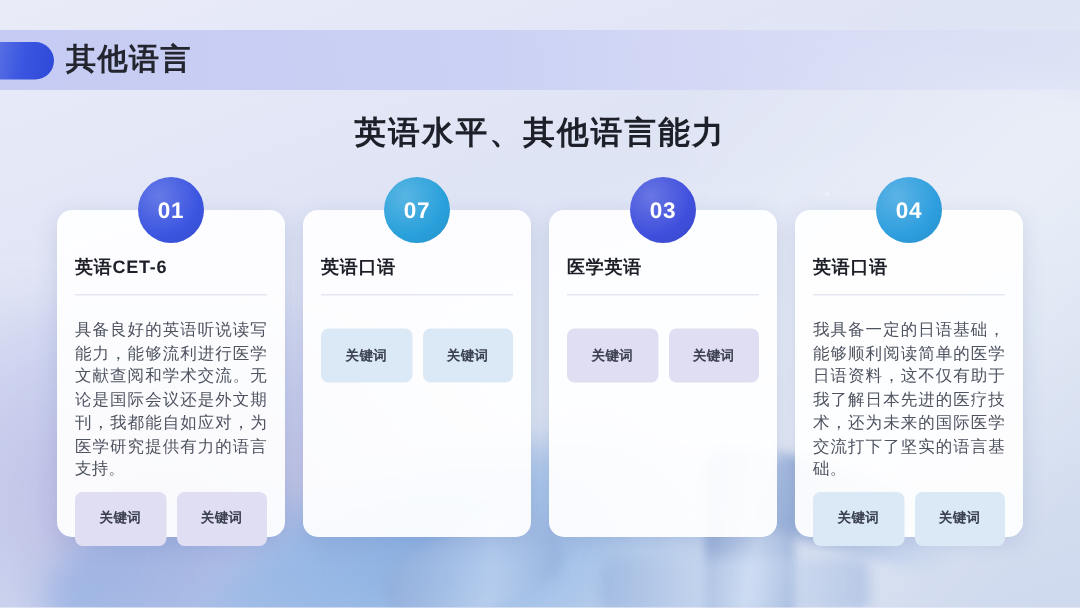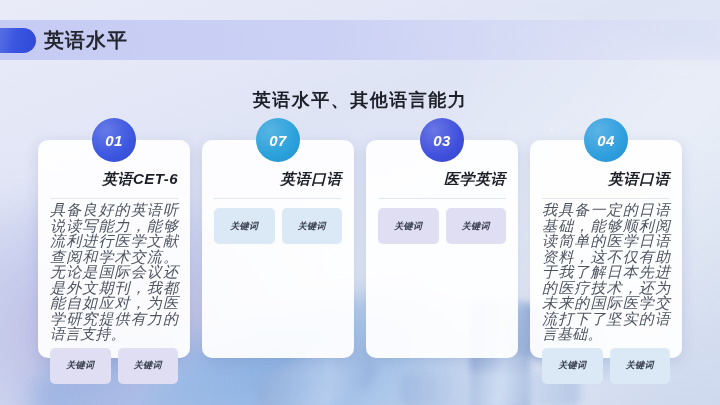--- a/index.html
+++ b/index.html
@@ -124,24 +124,24 @@
     font-size: 20px;
     font-weight: bold;
     color: #23262e;
     letter-spacing: 1px;
     line-height: 28px;
   }
 
   
   .main-title {
     position: absolute;
-    left: 0; top: 88px;
+    left: 0; top: 74px;
     width: 720px;
     text-align: center;
-    font-size: 18px;
+    font-size: 21px;
     font-weight: bold;
     color: #1d2028;
     letter-spacing: 1.5px;
   }
 
   
   .cards {
     position: absolute;
     left: 38px; top: 140px;
     width: 644px; height: 218px;
@@ -152,49 +152,48 @@
     position: relative;
     width: 152px;
     height: 218px;
     background: rgba(255,255,255,0.93);
     border-radius: 10px;
     box-shadow: 0 4px 14px rgba(80,95,160,0.18);
     box-sizing: border-box;
     padding: 30px 12px 10px 12px;
     display: flex;
     flex-direction: column;
-    font-style: italic;
   }
   .card-badge {
     position: absolute;
     left: 50%;
     top: -22px;
     transform: translateX(-50%);
     width: 44px; height: 44px;
     border-radius: 50%;
     display: flex;
     align-items: center;
     justify-content: center;
     font-size: 15px;
     font-weight: bold;
     color: #ffffff;
     letter-spacing: .5px;
   }
   .card-title {
-    text-align: right;
-    font-size: 15px;
+    text-align: left;
+    font-size: 12px;
     font-weight: bold;
     color: #1d2028;
     padding-bottom: 9px;
     letter-spacing: .5px;
     border-bottom: 1px solid #e3e7f2;
-    margin-bottom: 3px;
+    margin-bottom: 16px;
   }
   .card-body {
-    font-size: 15px;
+    font-size: 11px;
     line-height: 15.5px;
     color: #4e5360;
     text-align: justify;
     flex: 1;
     letter-spacing: .1px;
   }
   .card-tags {
     display: flex;
     gap: 7px;
     margin-top: 6px;
@@ -240,21 +239,21 @@
       <span style="left:88px;top:100px"></span>
         <span style="left:124px;top:132px"></span>
       <span style="left:34px;top:152px"></span>
         <span style="left:70px;top:166px"></span>
       <span style="left:106px;top:150px"></span>
     </div>
   </div>
 
   <div class="header-band"></div>
   <div class="header-pill"></div>
-  <div class="header-title">英语水平</div>
+  <div class="header-title">其他语言</div>
 
   <div class="main-title">英语水平、其他语言能力</div>
 
   <div class="cards">
 
     <div class="card">
       <div class="card-badge" style="background: radial-gradient(circle at 32% 28%, rgb(102, 122, 231) 0%, rgb(59, 85, 224) 62%, rgb(53, 77, 202) 100%);">01</div>
       <div class="card-title">英语CET-6</div>
       <div class="card-body">具备良好的英语听说读写能力，能够流利进行医学文献查阅和学术交流。无论是国际会议还是外文期刊，我都能自如应对，为医学研究提供有力的语言支持。</div>
       <div class="card-tags">

